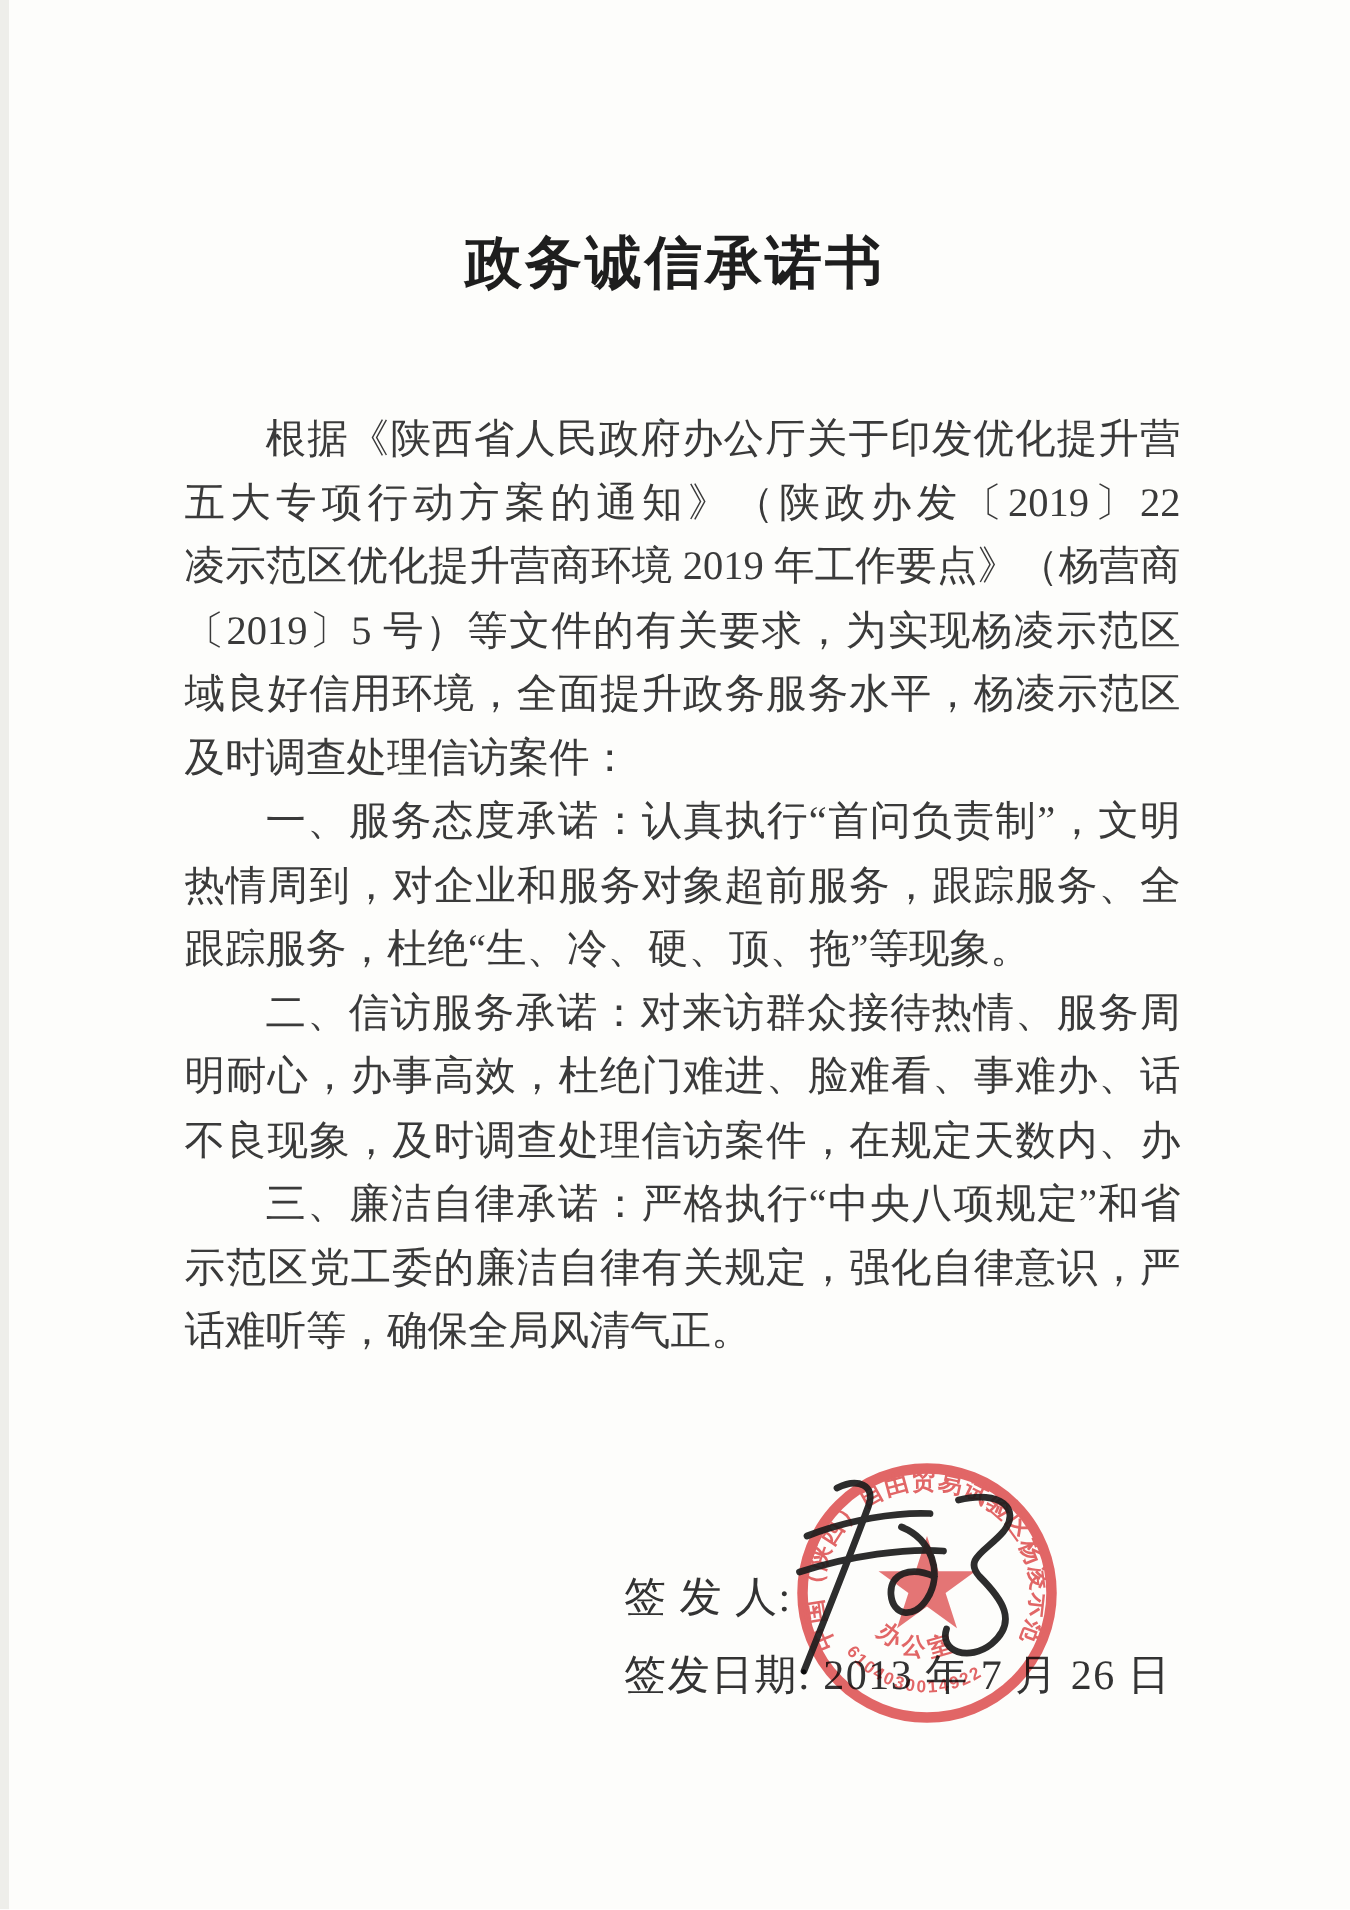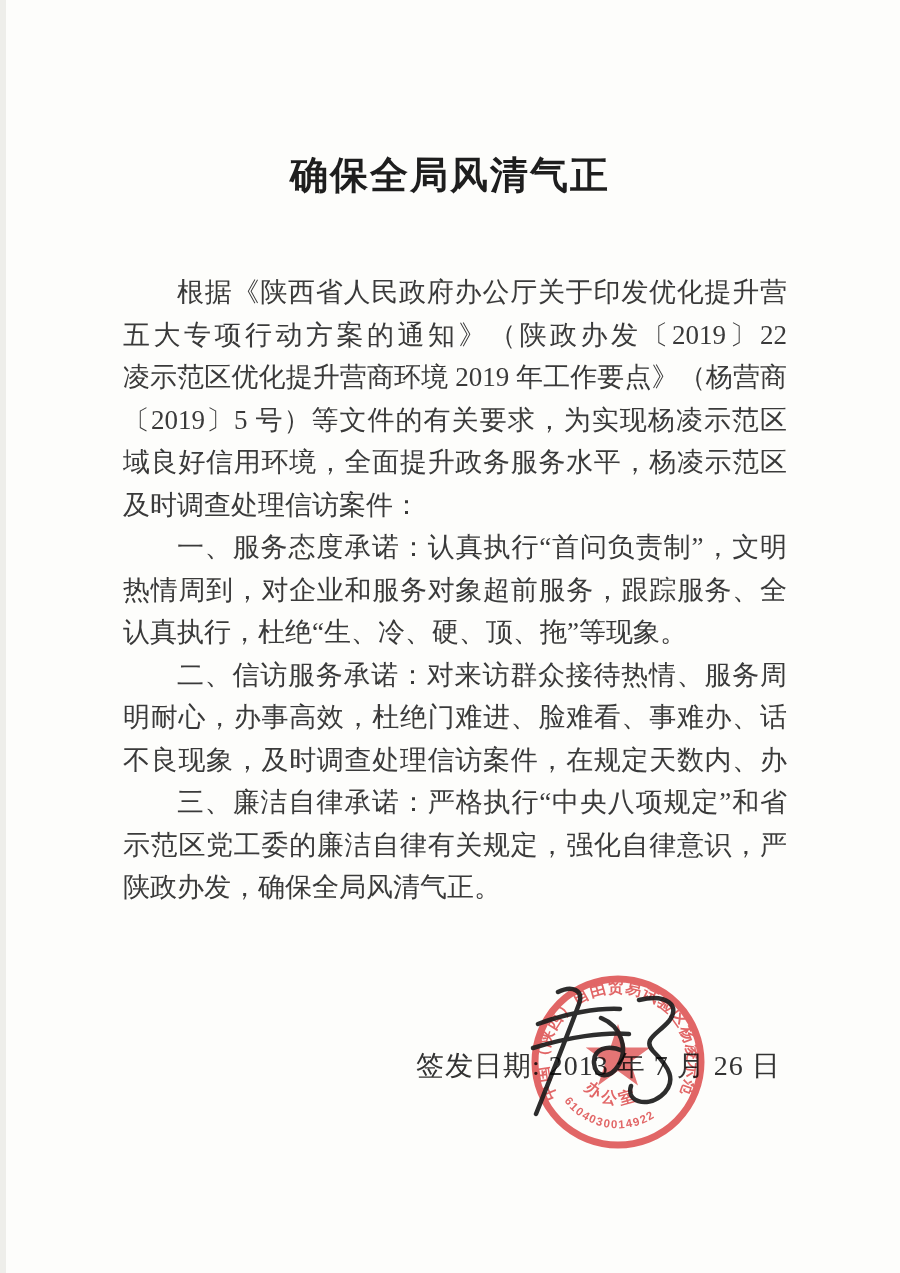--- a/index.html
+++ b/index.html
@@ -62,44 +62,45 @@
   }
   .stamp-ink { opacity: 0.88; }
   .ring-text { font-family: "Liberation Sans", sans-serif; font-weight: bold; }
 </style>
 </head>
 <body>
 
 <div class="page">
   <div class="scan-edge"></div>
 
-  <div class="doc-title">确保全局风清气正</div>
+  <div class="doc-title">政务诚信承诺书</div>
 
   <div class="body-text">
     <div class="line indent">根据《陕西省人民政府办公厅关于印发优化提升营商环境</div>
     <div class="line">五大专项行动方案的通知》（陕政办发〔2019〕22 号）、《杨</div>
     <div class="line">凌示范区优化提升营商环境 2019 年工作要点》（杨营商办</div>
     <div class="line">〔2019〕5 号）等文件的有关要求，为实现杨凌示范区政务领</div>
     <div class="line">域良好信用环境，全面提升政务服务水平，杨凌示范区自贸办</div>
     <div class="line para-end">及时调查处理信访案件：</div>
 
     <div class="line indent">一、服务态度承诺：认真执行“首问负责制”，文明礼貌，</div>
     <div class="line">热情周到，对企业和服务对象超前服务，跟踪服务、全程服务，</div>
-    <div class="line para-end">认真执行，杜绝“生、冷、硬、顶、拖”等现象。</div>
+    <div class="line para-end">跟踪服务，杜绝“生、冷、硬、顶、拖”等现象。</div>
 
     <div class="line indent">二、信访服务承诺：对来访群众接待热情、服务周到、文</div>
     <div class="line">明耐心，办事高效，杜绝门难进、脸难看、事难办、话难听等</div>
     <div class="line">不良现象，及时调查处理信访案件，在规定天数内、办理完毕，</div>
 
     <div class="line indent">三、廉洁自律承诺：严格执行“中央八项规定”和省委、</div>
     <div class="line">示范区党工委的廉洁自律有关规定，强化自律意识，严格落实</div>
-    <div class="line para-end">陕政办发，确保全局风清气正。</div>
+    <div class="line para-end">话难听等，确保全局风清气正。</div>
   </div>
 
   <div class="sign-block">
+    <div class="sign-row">签 发 人:</div>
     <div class="sign-row">签发日期: 2013 年 7 月 26 日</div>
   </div>
 
   <svg class="stamp-layer" viewBox="500 950 300 220" width="300" height="220" xmlns="http://www.w3.org/2000/svg">
     <g class="stamp-ink">
 
       <circle cx="618" cy="1062" r="83" fill="none" stroke="#e05254" stroke-width="7"></circle>
 
       <polygon points="618,1024 625.6,1047.5 650.3,1047.5 630.4,1062 638,1085.5 618,1071 598,1085.5 605.6,1062 585.7,1047.5 610.4,1047.5" fill="#e05254" opacity="0.9"></polygon>
 

